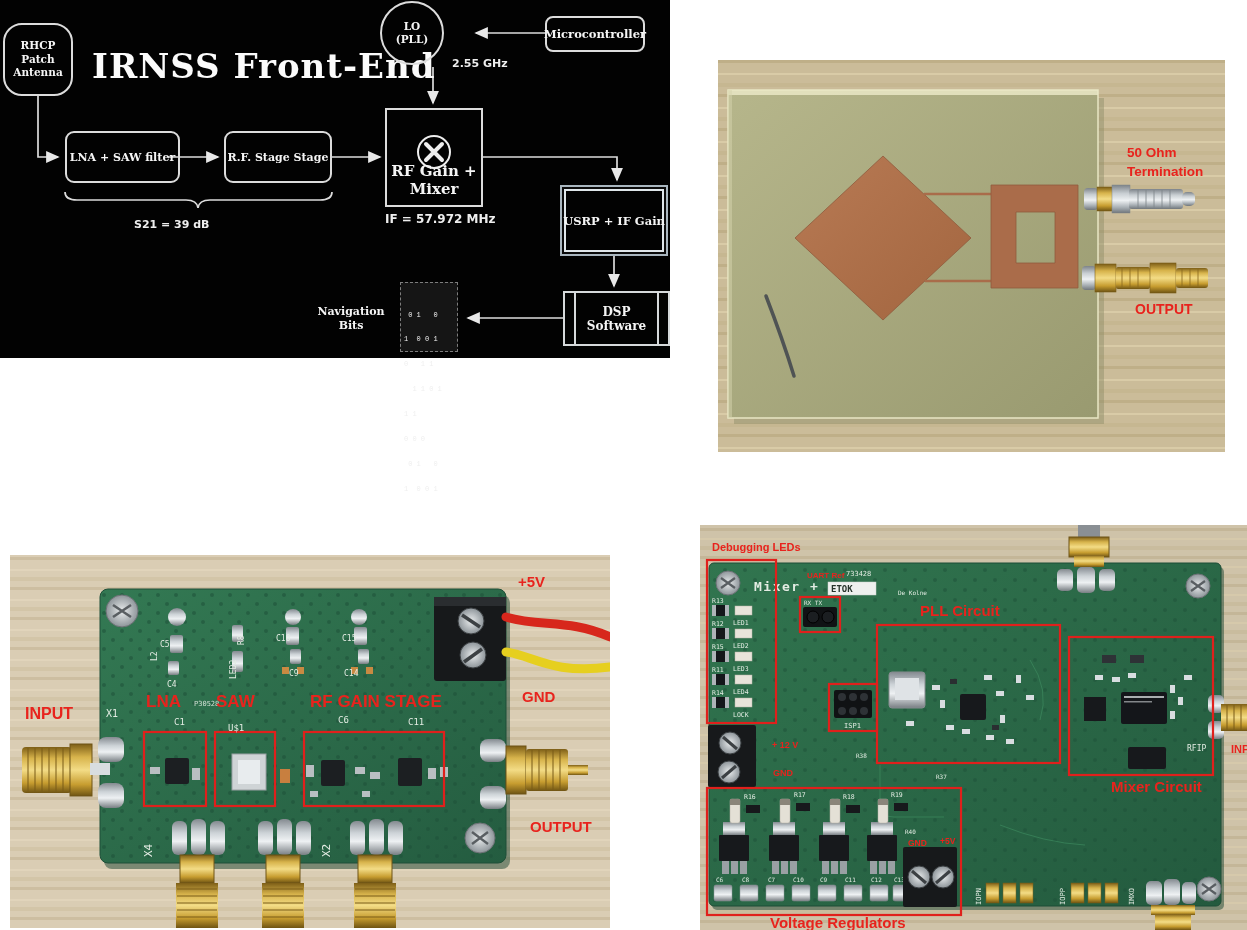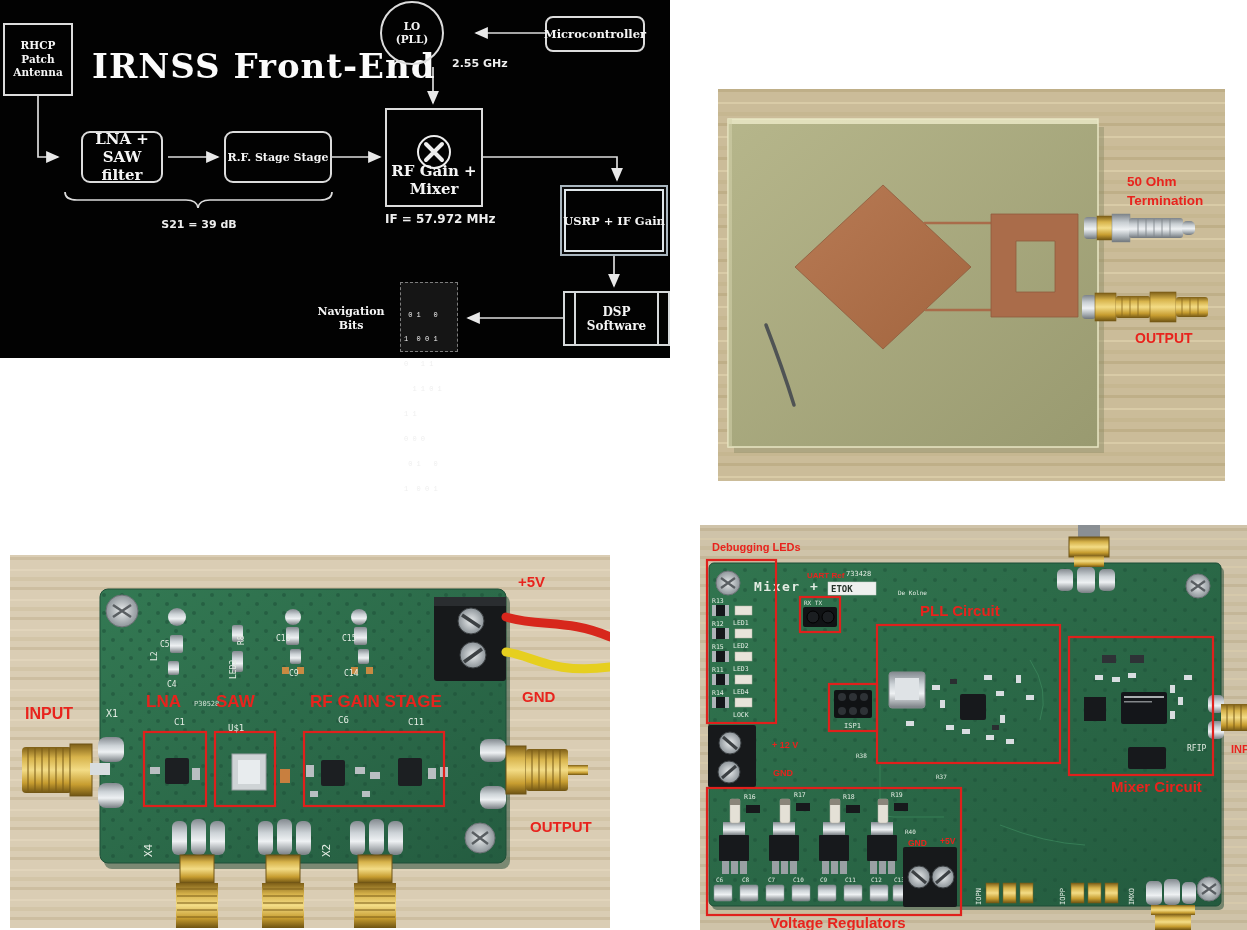--- a/index.html
+++ b/index.html
@@ -51,52 +51,52 @@
         <path d="M65,192 Q65,200 77,200 L186,200 Q197,200 198,208 Q199,200 210,200 L320,200 Q332,200 332,192"></path>
       </g>
       <g>
         <circle cx="434" cy="152" r="16" stroke="#eeeeee" stroke-width="2" fill="none"></circle>
         <path d="M426,144 L442,160 M442,144 L426,160" stroke="#eeeeee" stroke-width="4" stroke-linecap="round"></path>
       </g>
     </svg>
 
     <div class="dtitle" style="left:92px;top:46px;">IRNSS Front-End</div>
 
-    <div class="dbox" style="left:3px;top:23px;width:70px;height:73px;font-size:10.5px;line-height:1.3;">
+    <div class="dbox" style="left:3px;top:23px;width:70px;height:73px;font-size:10.5px;line-height:1.3;border-radius:19px;">
       <div>RHCP</div>
       <div>Patch</div>
       <div>Antenna</div>
     </div>
 
     <div class="dbox" style="left:380px;top:1px;width:64px;height:64px;border-radius:50%;font-size:10.5px;line-height:1.25;">
       <div>LO</div>
       <div>(PLL)</div>
     </div>
 
     <div class="dbox" style="left:545px;top:16px;width:100px;height:36px;border-radius:8px;font-size:11.5px;">
       <div>Microcontroller</div>
     </div>
 
     <div class="meas" style="left:452px;top:57px;">2.55 GHz</div>
 
-    <div class="dbox" style="left:65px;top:131px;width:82px;height:52px;border-radius:9px;font-size:15px;margin-left:16px;">
+    <div class="dbox" style="left:65px;top:131px;width:115px;height:52px;border-radius:9px;font-size:11px;">
       <div>LNA + SAW filter</div>
     </div>
 
     <div class="dbox" style="left:224px;top:131px;width:108px;height:52px;border-radius:9px;font-size:11px;">
       <div>R.F. Stage Stage</div>
     </div>
 
     <div class="dbox" style="left:385px;top:108px;width:98px;height:99px;font-size:15px;justify-content:flex-end;padding-bottom:7px;">
       <div>RF Gain + Mixer</div>
     </div>
 
     <div class="meas" style="left:385px;top:212px;width:98px;text-align:center;font-size:12px;">IF = 57.972 MHz</div>
 
-    <div class="meas" style="left:134px;top:218px;width:130px;text-align:center;">S21 = 39 dB</div>
+    <div class="meas" style="left:134px;top:218px;width:130px;">S21 = 39 dB</div>
 
     <div class="dbox" style="left:560px;top:185px;width:108px;height:71px;font-size:11.5px;border:2px solid #a9b6bf;box-shadow:inset 0 0 0 2px #0a0a0a, inset 0 0 0 4px #dfe6ea;">
       <div>USRP + IF Gain</div>
     </div>
 
     <div class="dbox" style="left:563px;top:291px;width:107px;height:55px;font-size:12px;border:2px solid #d6d9db;">
       <div class="dsp-inner">
         <div>DSP Software</div>
       </div>
     </div>
@@ -111,21 +111,21 @@
       <div>1  0 0 1</div>
       <div>0   1 1</div>
       <div>  1 1 0 1</div>
       <div>1 1</div>
       <div>0 0 0</div>
       <div> 0 1   0</div>
       <div>1  0 0 1</div>
     </div>
   </div>
 
-  <div class="panel" style="left:718px;top:60px;width:507px;height:392px;margin-top:29px;">
+  <div class="panel" style="left:718px;top:60px;width:507px;height:392px;">
     <svg width="507" height="392" viewBox="0 0 507 392">
       <defs>
         <pattern id="wood2" patternUnits="userSpaceOnUse" width="507" height="34">
           <rect y="0" width="507" height="3" fill="#b3a278" opacity=".5"></rect>
           <rect y="13" width="507" height="2" fill="#e2d5b0" opacity=".6"></rect>
           <rect y="23" width="507" height="4" fill="#bfae85" opacity=".4"></rect>
         </pattern>
         <linearGradient id="pcb2" x1="0" y1="0" x2="1" y2="1">
           <stop offset="0" stop-color="#b6b68b"></stop>
             <stop offset="1" stop-color="#999a70"></stop>

